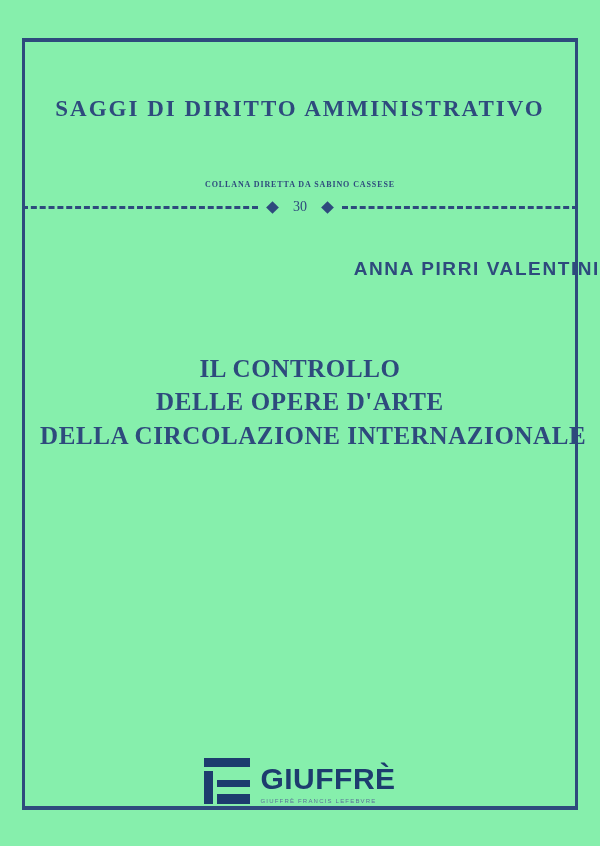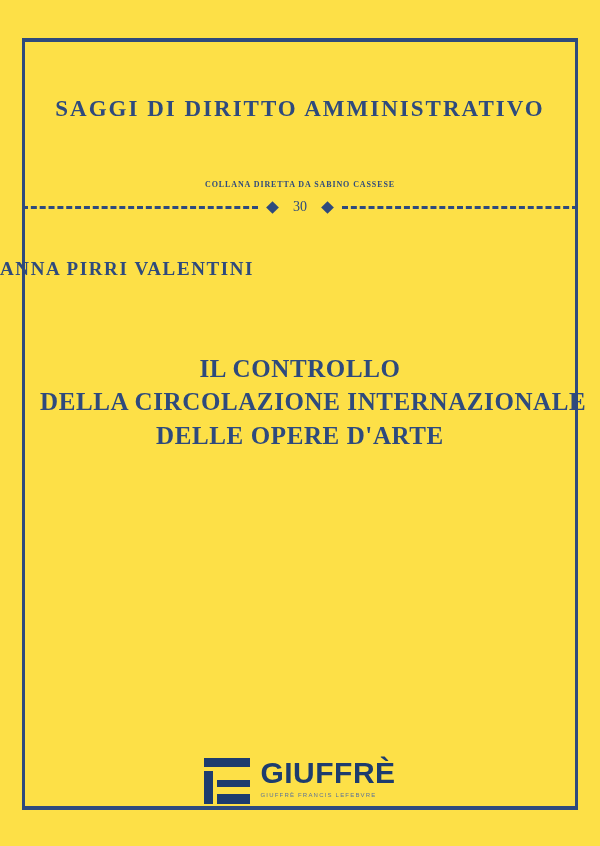--- a/index.html
+++ b/index.html
@@ -7,21 +7,21 @@
     padding: 0;
     background: #ffffff;
   }
   body {
     font-family: "Liberation Serif", serif;
   }
   .page {
     position: relative;
     width: 600px;
     height: 846px;
-    background: #fde047;
+    background: #86efac;
     overflow: hidden;
     box-sizing: border-box;
   }
   
   .rule-left, .rule-right {
     position: absolute;
     top: 38px;
     width: 3px;
     height: 770px;
     background: #2e4a7d;
@@ -102,23 +102,23 @@
     font-weight: normal;
     font-size: 14px;
     padding: 0 6px;
   }
 
   .author {
     position: absolute;
     left: 0;
     right: 0;
     top: 258px;
-    text-align: left;
-    color: #2e4a7d;
-    font-family: Liberation Serif, serif;
+    text-align: right;
+    color: #2e4a7d;
+    font-family: Liberation Sans, sans-serif;
     font-weight: bold;
     font-size: 19px;
     letter-spacing: 1.6px;
   }
 
   .title-block {
     position: absolute;
     left: 40px;
     right: 40px;
     top: 352px;
@@ -132,21 +132,21 @@
   }
   .title-block div { white-space: nowrap; }
 
   
   .logo {
     position: absolute;
     left: 0;
     right: 0;
     top: 758px;
     display: flex;
-    align-items: flex-start;
+    align-items: flex-end;
     justify-content: center;
   }
   .logo-mark {
     width: 46px;
     height: 46px;
     flex: 0 0 auto;
     margin-right: 10px;
   }
   .logo-text-wrap {
     display: flex;
@@ -187,22 +187,22 @@
     <div class="band-diamond"></div>
     <div class="band-number">30</div>
     <div class="band-diamond"></div>
     <div class="band-line"></div>
   </div>
 
   <div class="author">ANNA PIRRI VALENTINI</div>
 
   <div class="title-block">
     <div>IL CONTROLLO</div>
+    <div>DELLE OPERE D'ARTE</div>
     <div>DELLA CIRCOLAZIONE INTERNAZIONALE</div>
-    <div>DELLE OPERE D'ARTE</div>
   </div>
 
   <div class="logo">
     <svg class="logo-mark" viewBox="0 0 46 46">
       <rect x="0" y="0" width="46" height="9" fill="#1d3c6e"></rect>
       <rect x="0" y="13" width="9" height="33" fill="#1d3c6e"></rect>
       <rect x="13" y="22" width="33" height="7" fill="#1d3c6e"></rect>
       <rect x="13" y="36" width="33" height="10" fill="#1d3c6e"></rect>
     </svg>
     <div class="logo-text-wrap">

